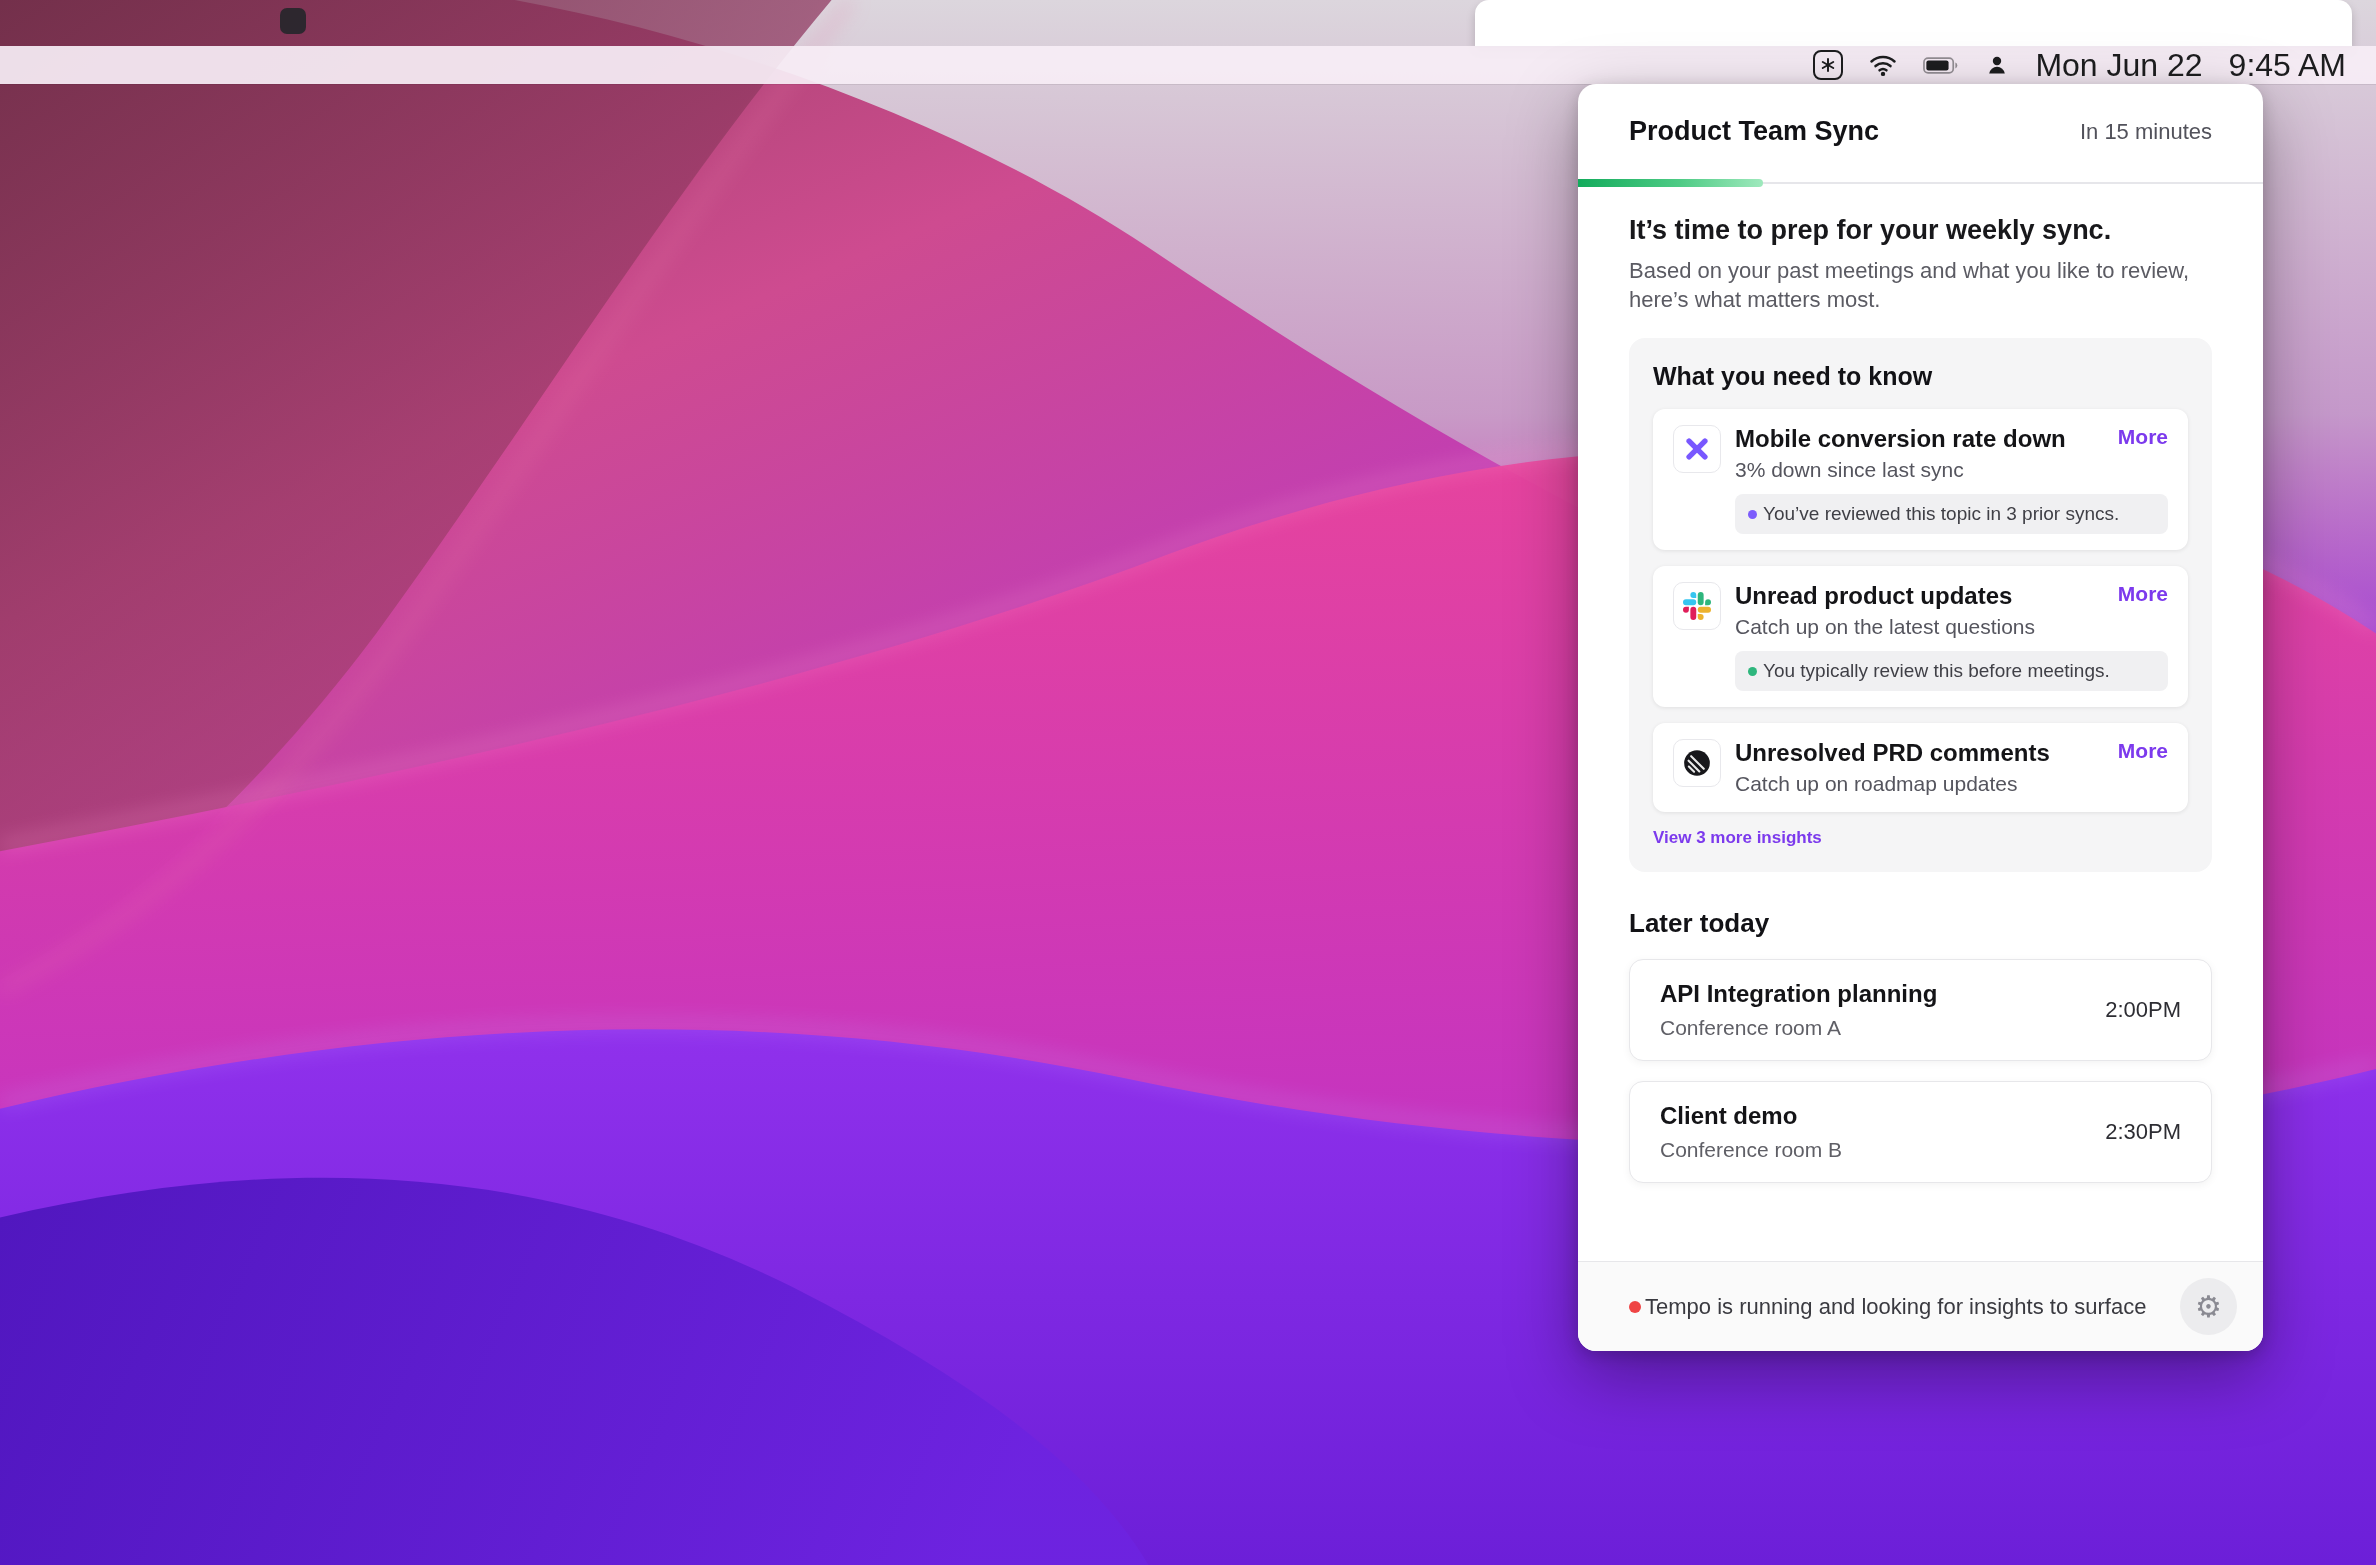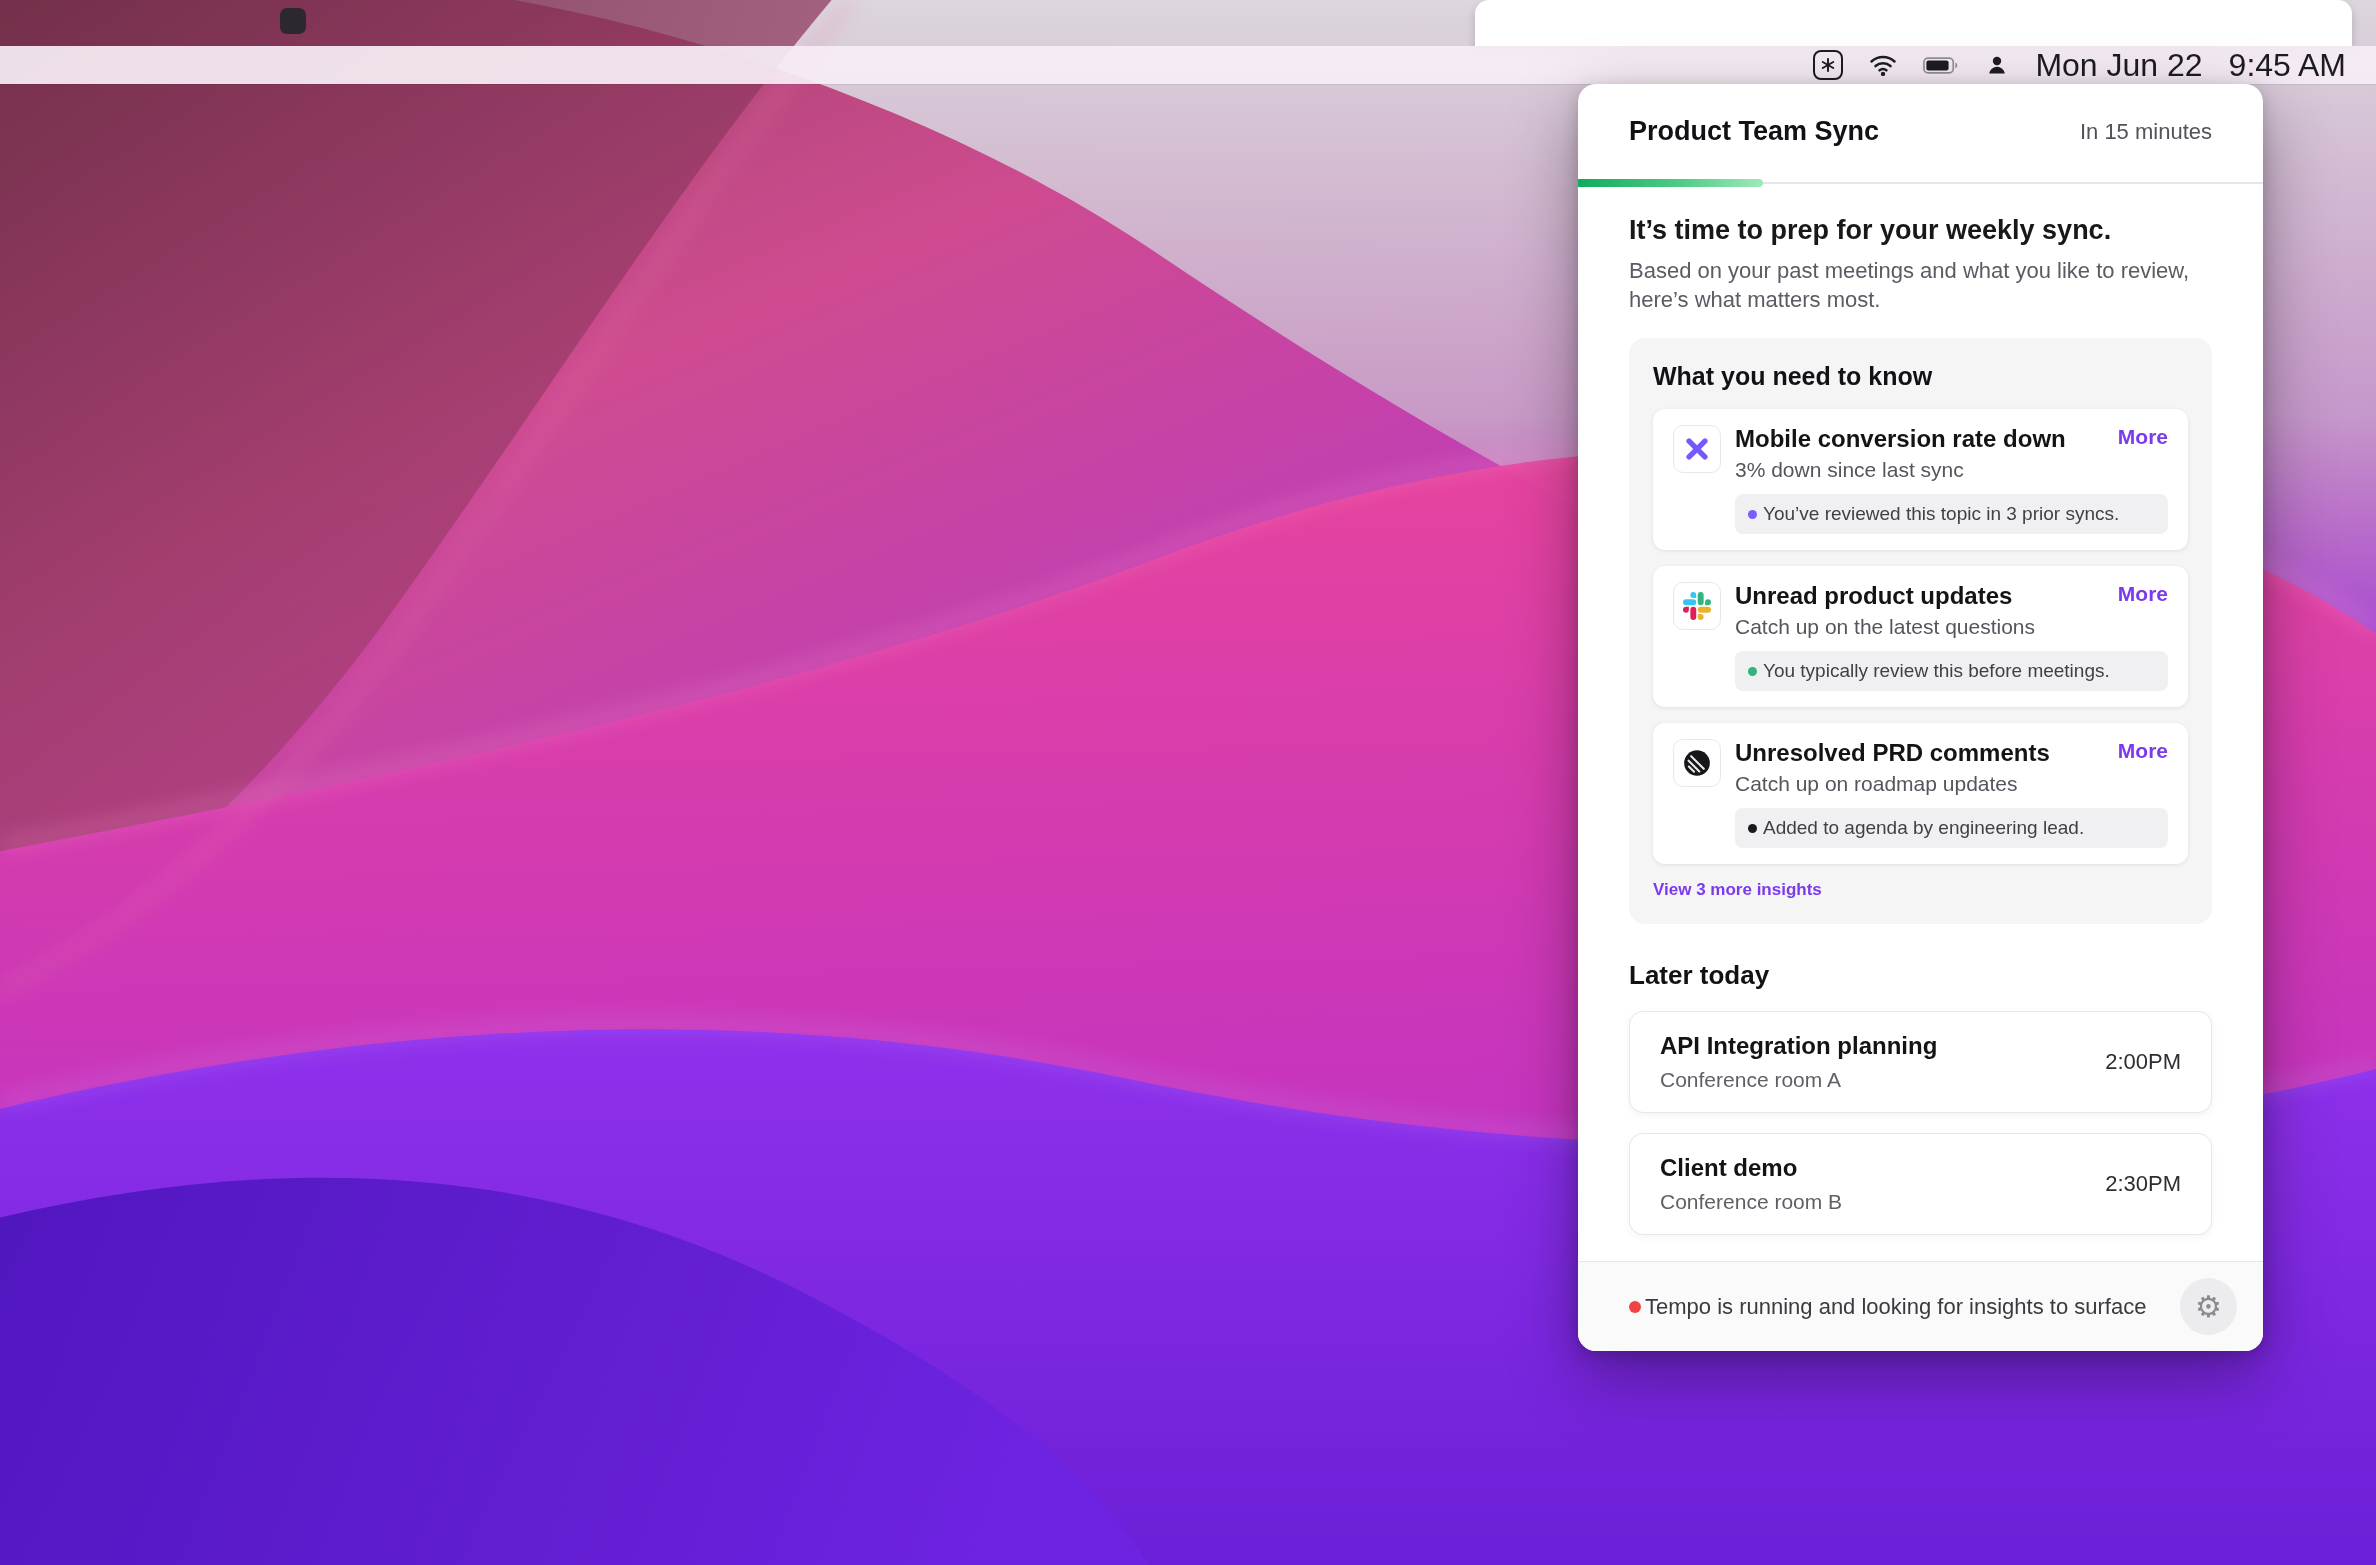--- a/index.html
+++ b/index.html
@@ -285,24 +285,20 @@
           </svg>
         </div>
         <div class="insight-content">
           <div class="insight-top">
             <div>
               <div class="insight-title">Unresolved PRD comments</div>
               <div class="insight-subtitle">Catch up on roadmap updates</div>
             </div>
             <span class="more-link">More</span>
           </div>
-          <div class="insight-badge">
-            <span class="badge-dot" style="background-color: rgb(26, 26, 26);"></span>
-            <span class="badge-text">Added to agenda by engineering lead.</span>
-          </div>
         </div>
       </div>
 
       <div class="view-more">View 3 more insights</div>
     </div>
 
     <h3 class="later-title">Later today</h3>
 
     <div class="event-card">
       <div>

